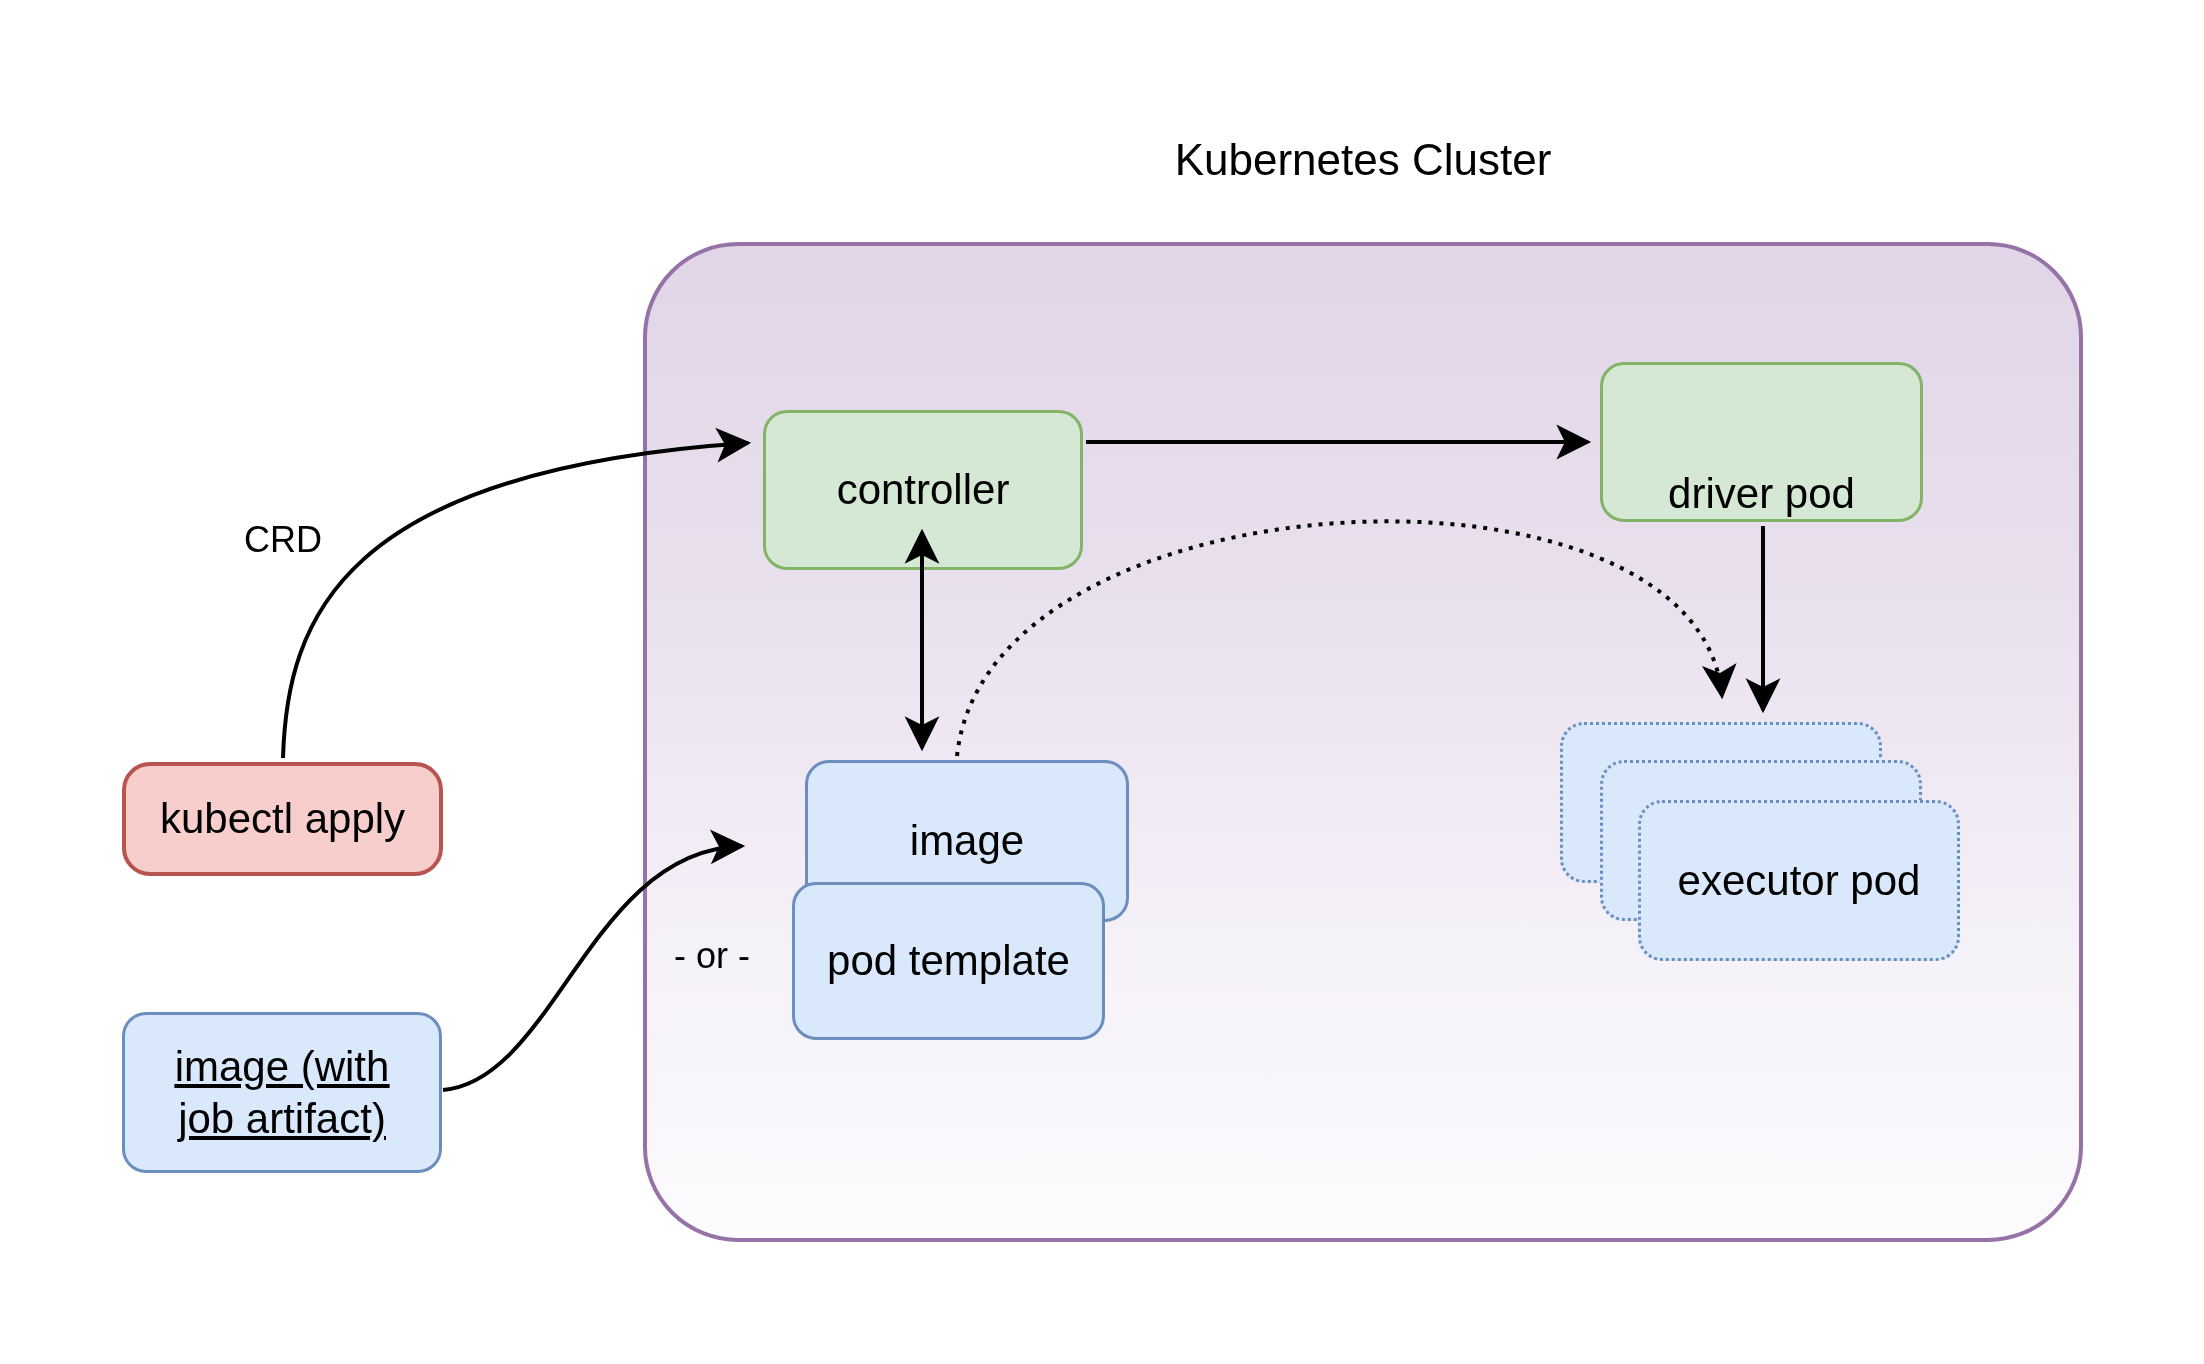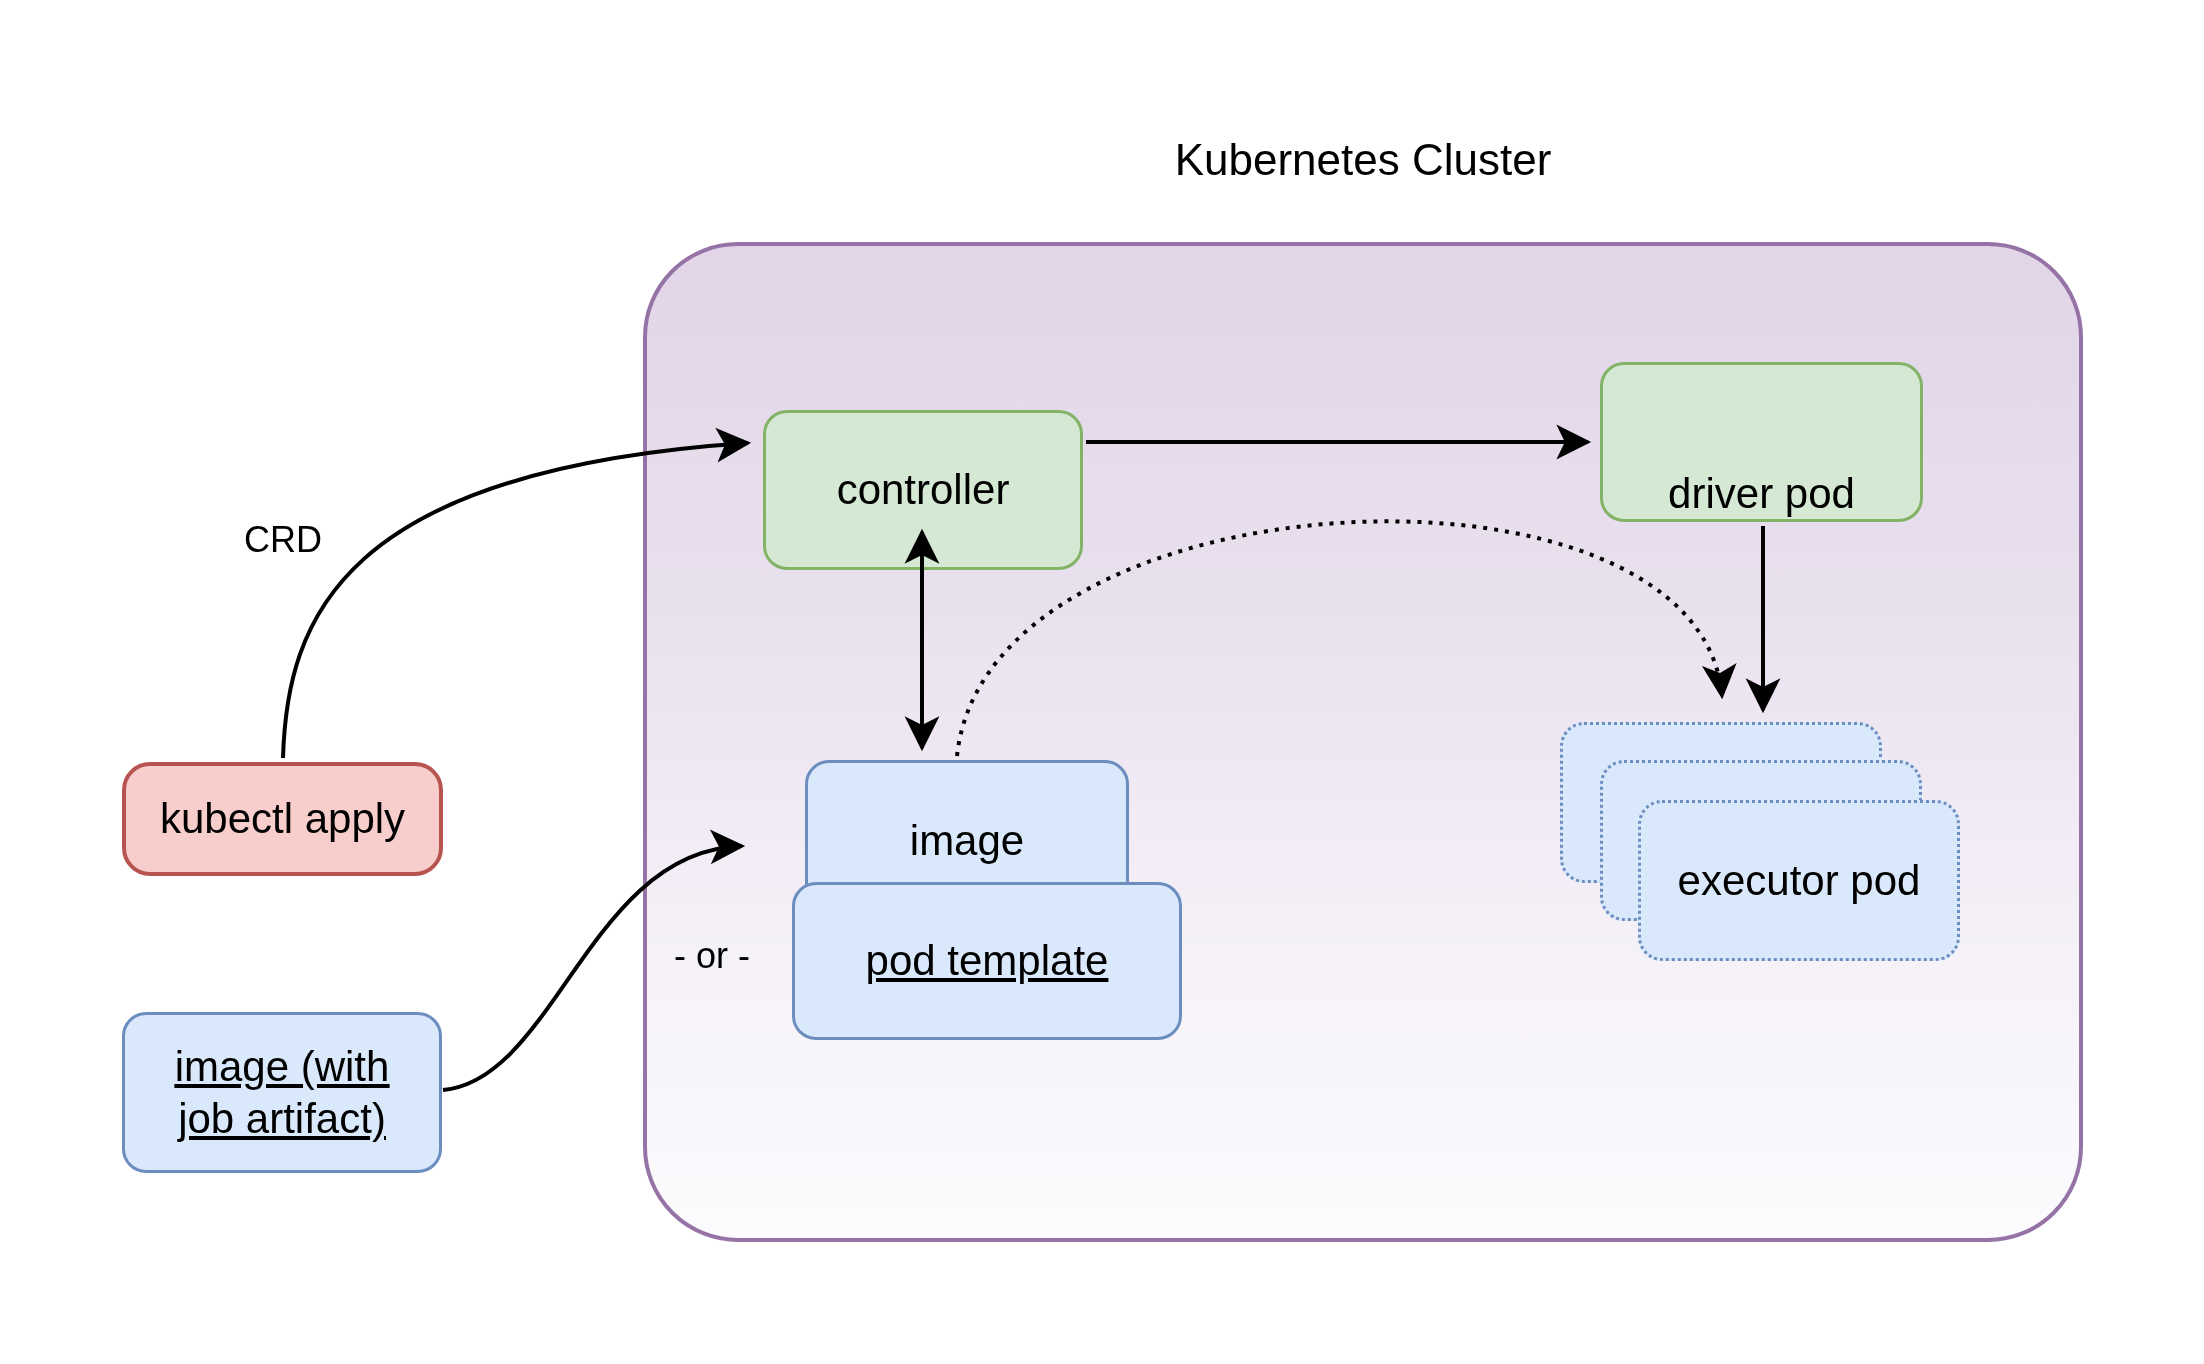--- a/index.html
+++ b/index.html
@@ -25,21 +25,21 @@
   .green { background:#d5e8d4; border:3px solid #82b366; }
   .blue  { background:#dae8fc; border:3px solid #6c8ebf; }
   .red   { background:#f8cecc; border:4px solid #b85450; border-radius:28px; }
   .exec  { background:#dae8fc; border:3px dotted #6c8ebf; font-size:42px; }
   .multiline { white-space:pre-line;text-decoration:underline; }
   #node-controller   { left:763px;  top:362px;  width:320px; height:160px;margin-top:48px; }
   #node-driver-pod   { left:1600px; top:362px;  width:323px; height:160px;align-items:flex-end; }
   #node-kubectl      { left:122px;  top:762px;  width:321px; height:114px; }
   #node-artifact     { left:122px;  top:1012px; width:320px; height:161px; }
   #node-image        { left:805px;  top:760px;  width:324px; height:162px; }
-  #node-pod-template { left:792px;  top:882px;  width:390px; height:158px;text-decoration:underline; }
+  #node-pod-template { left:792px;  top:882px;  width:313px; height:158px; }
   #node-executor-1   { left:1560px; top:722px;  width:322px; height:161px; }
   #node-executor-2   { left:1600px; top:760px;  width:322px; height:161px; }
   #node-executor-3   { left:1638px; top:800px;  width:322px; height:161px; }
   .float-label { position:absolute; font-size:36px; z-index:2; white-space:nowrap; }
   #label-crd { left:283px; top:540px; transform:translate(-50%,-50%); }
   #label-or  { left:712px; top:956px; transform:translate(-50%,-50%); font-size:36px; }
   svg.arrows { position:absolute; left:0; top:0; z-index:4; pointer-events:none; }
   svg.arrows path, svg.arrows line { stroke:#000000; stroke-width:4; fill:none; }
   svg.arrows marker path { fill:#000000; stroke:none; }
 </style>

